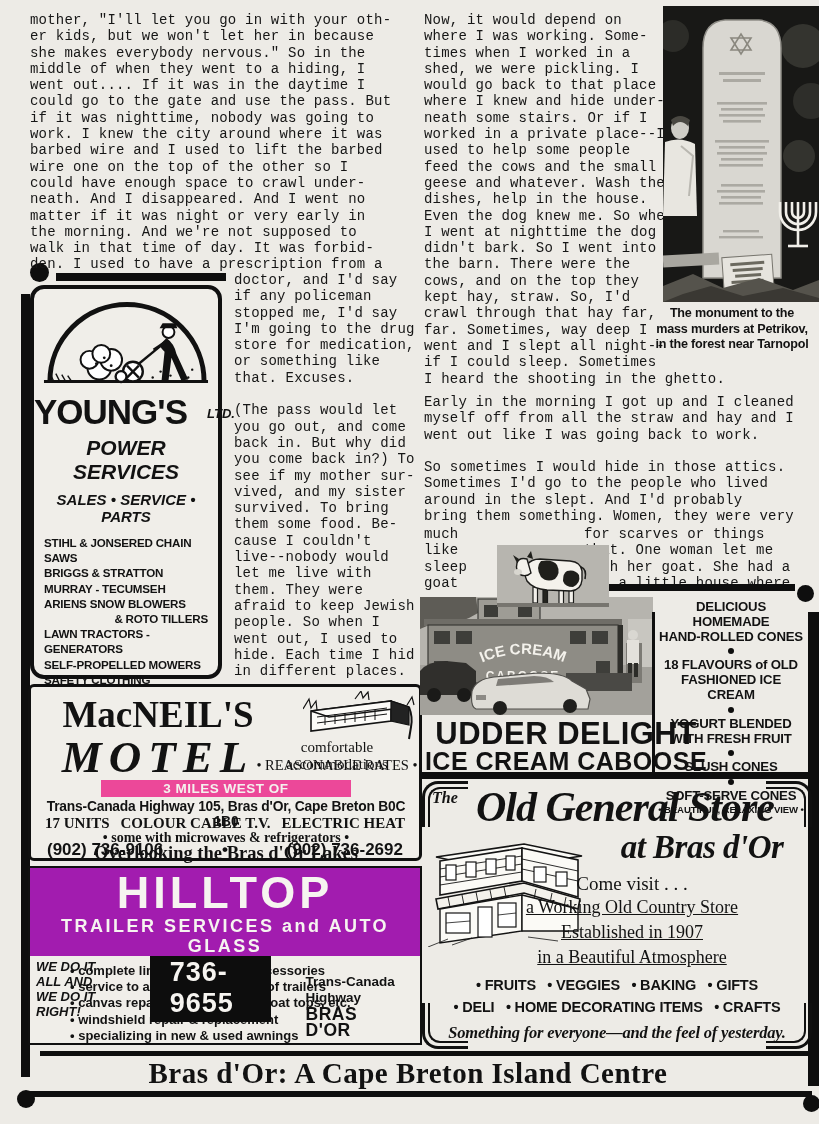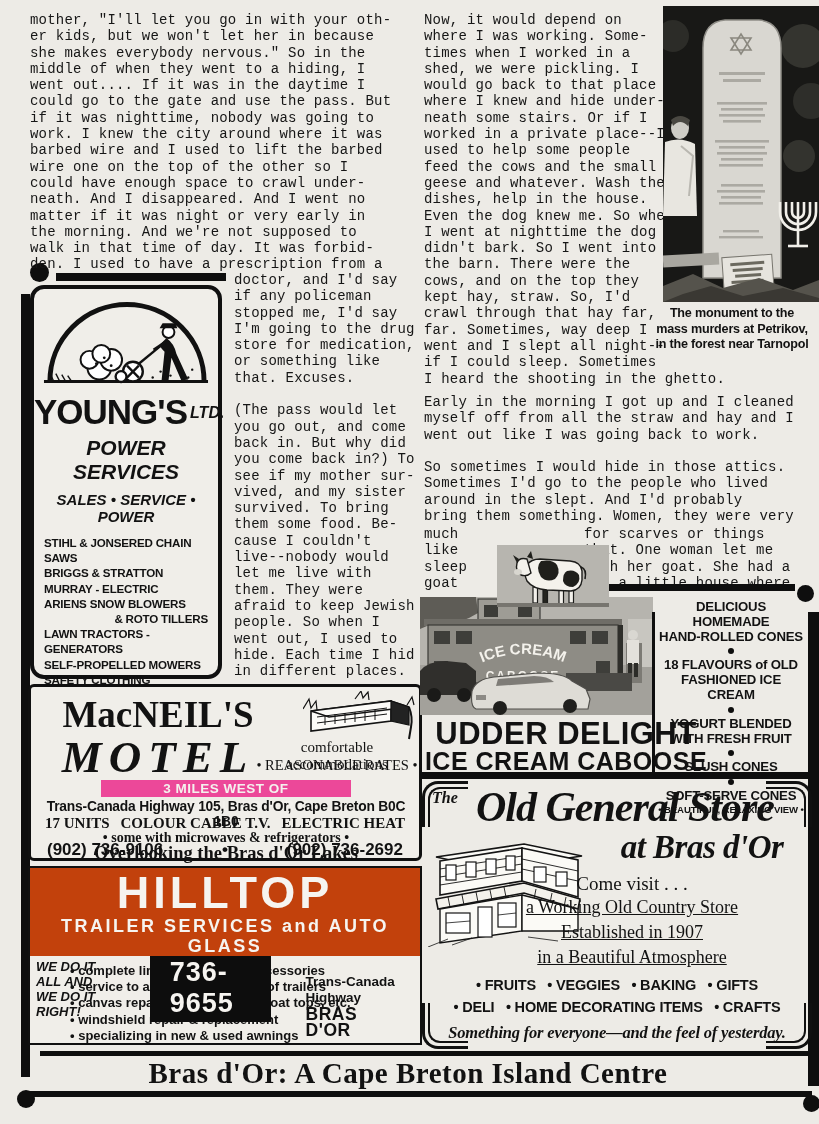--- a/index.html
+++ b/index.html
@@ -10,41 +10,41 @@
   .tw{font-family:"Liberation Mono","DejaVu Sans Mono",monospace;font-size:14px;line-height:16.3px;
       color:#161616;white-space:pre-line;letter-spacing:0.2px;}
   
   .bar{background:#0e0e0e;}
   .dot{background:#0e0e0e;border-radius:50%;}
   
   .adbox{border:3px solid #101010;background:#f0eee9;box-sizing:border-box;}
   
   .youngs{border-width:4px;border-radius:14px;text-align:center;}
   .y-name{font-size:35px;font-weight:bold;letter-spacing:-1px;margin-top:2px;}
-  .y-ltd{font-size:16px;font-style:italic;vertical-align:6px;margin-left:3px;letter-spacing:0;}
+  .y-ltd{font-size:13px;font-style:italic;vertical-align:6px;margin-left:20px;letter-spacing:0;}
   .y-power{font-size:21px;font-weight:bold;font-style:italic;margin-top:4px;letter-spacing:0;}
   .y-ssp{font-size:15px;font-weight:bold;font-style:italic;margin-top:7px;}
   .y-list{text-align:left;padding:10px 8px 0 10px;font-size:11.6px;font-weight:bold;line-height:15.2px;letter-spacing:-0.2px;}
   .y-list .r{text-align:right;padding-right:2px;}
   .y-phone{font-size:38px;font-weight:bold;font-style:italic;margin-top:10px;letter-spacing:1px;}
   .y-loc{font-size:14.5px;font-weight:bold;margin-top:8px;letter-spacing:-0.3px;}
   
   .serif{font-family:"Liberation Serif",serif;}
   .m-name{font-size:37px;font-weight:bold;text-align:center;}
   .m-motel{font-size:45px;font-weight:bold;text-align:center;letter-spacing:7px;font-style:italic;}
   .m-tag{font-size:14.5px;text-align:center;}
   .m-band{background:#ec4899;color:#f4f2ee;font-size:13.5px;font-weight:bold;text-align:center;
           line-height:17px;letter-spacing:0.5px;}
   .m-addr{font-size:13.8px;font-weight:bold;text-align:center;letter-spacing:-0.2px;}
   .m-feat{display:flex;justify-content:space-between;font-weight:bold;font-size:15px;padding:0 14px;}
   .m-extra{font-weight:bold;font-size:14px;text-align:center;}
   .m-over{font-weight:bold;font-size:18.5px;text-align:center;}
   .m-phones{display:flex;justify-content:space-between;font-weight:bold;font-size:17px;padding:0 16px;}
   
-  .h-head{background:#c2410c;color:#f6f4f0;text-align:center;padding-top:2px;}
+  .h-head{background:#a21caf;color:#f6f4f0;text-align:center;padding-top:2px;}
   .h-title{font-size:45px;font-weight:bold;letter-spacing:4px;line-height:46px;}
   .h-sub{font-size:18px;font-weight:bold;letter-spacing:2.5px;line-height:20px;}
   .h-bullets{font-size:13px;font-weight:bold;line-height:16.2px;width:310px;margin:7px auto 0 auto;}
   .h-bottom{position:absolute;left:6px;right:16px;bottom:5px;display:flex;align-items:center;justify-content:space-between;gap:35px;}
   .h-slogan{font-size:13px;font-weight:bold;font-style:italic;line-height:15px;white-space:pre-line;}
   .h-phone{background:#0d0d0d;color:#f6f4f0;font-size:27px;font-weight:bold;padding:1px 20px 3px 20px;letter-spacing:1px;}
   .h-addr{font-size:13.5px;font-weight:bold;text-align:left;line-height:16px;margin-top:34px;}
   .h-addr .big{font-size:17.5px;letter-spacing:0.5px;}
   
   .u-name{font-size:31px;font-weight:bold;letter-spacing:0.5px;text-align:center;}
@@ -274,25 +274,25 @@
       </g>
       <g>
         <circle cx="128" cy="38" r="6" fill="#fff" stroke="#111" stroke-width="2"></circle>
         <path d="M119,34 L137,34 L135,29 L122,29 Z" fill="#111"></path>
         <path d="M126,44 Q134,50 136,60 L148,86 L141,87 L131,64 L128,87 L121,87 L124,58 Q118,52 120,50 Z" fill="#111"></path>
         <path d="M125,48 L113,56" stroke="#111" stroke-width="3" fill="none"></path>
       </g>
     </svg>
     <div class="y-name"><span>YOUNG'S</span><span class="y-ltd">LTD.</span></div>
     <div class="y-power">POWER SERVICES</div>
-    <div class="y-ssp">SALES • SERVICE • POWER</div>
+    <div class="y-ssp">SALES • SERVICE • PARTS</div>
     <div class="y-list">
       <div>STIHL &amp; JONSERED CHAIN SAWS</div>
       <div>BRIGGS &amp; STRATTON</div>
-      <div>MURRAY - ELECTRIC</div>
+      <div>MURRAY - TECUMSEH</div>
       <div>ARIENS SNOW BLOWERS</div>
       <div class="r">&amp; ROTO TILLERS</div>
       <div>LAWN TRACTORS - GENERATORS</div>
       <div>SELF-PROPELLED MOWERS</div>
       <div>SAFETY CLOTHING</div>
       <div class="r">AND ACCESSORIES</div>
     </div>
     <div class="y-phone">674-2008</div>
     <div class="y-loc">MILLVILLE, BOULARDERIE</div>
   </div>

